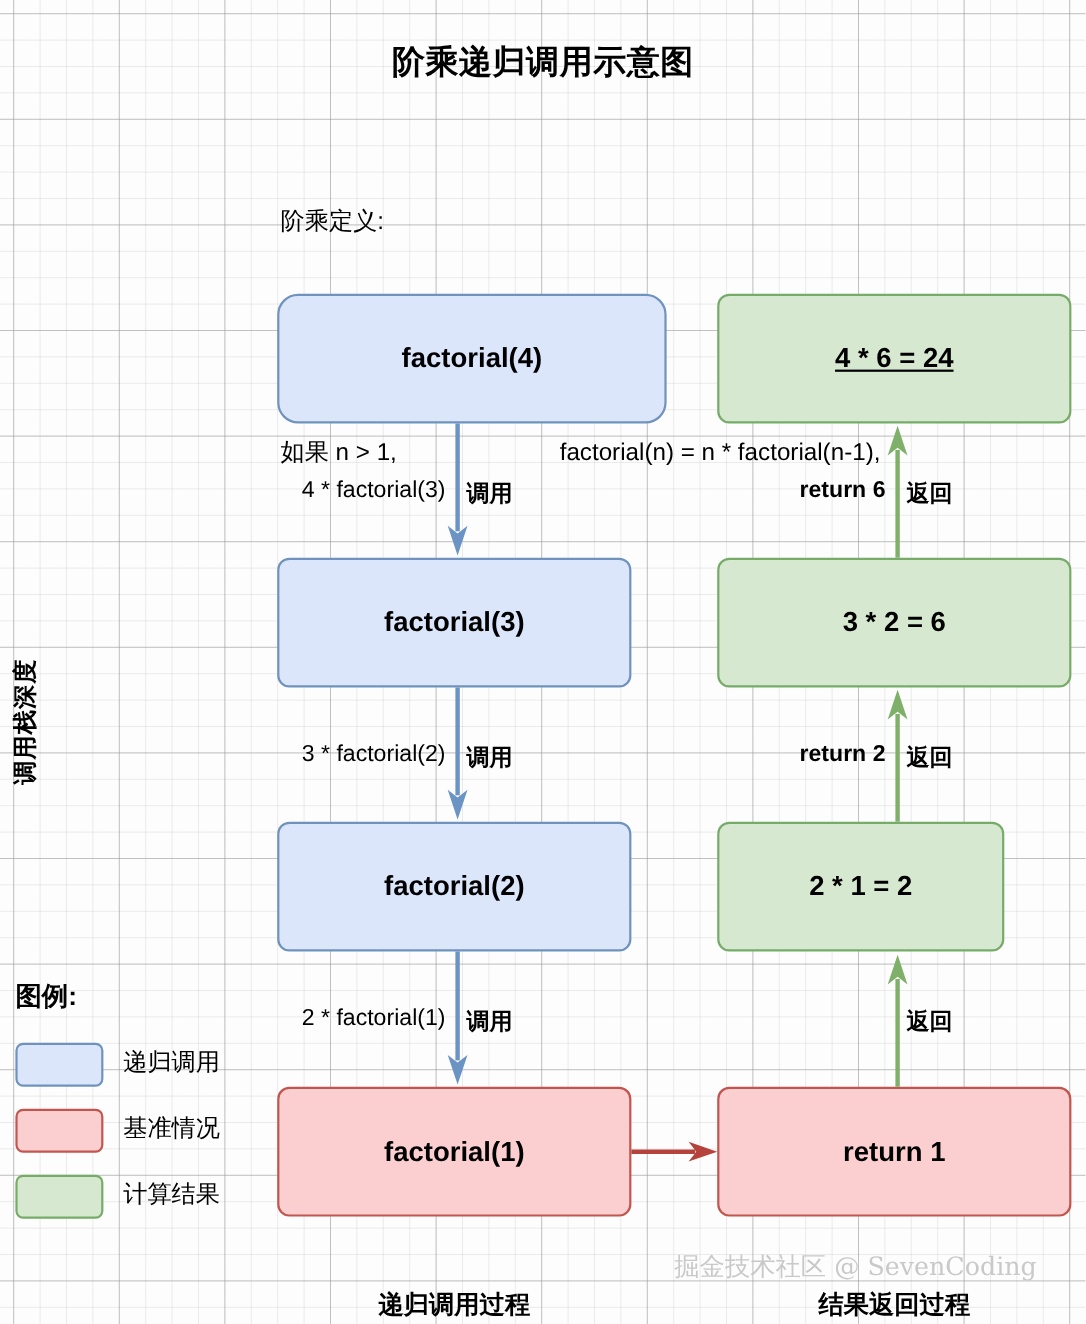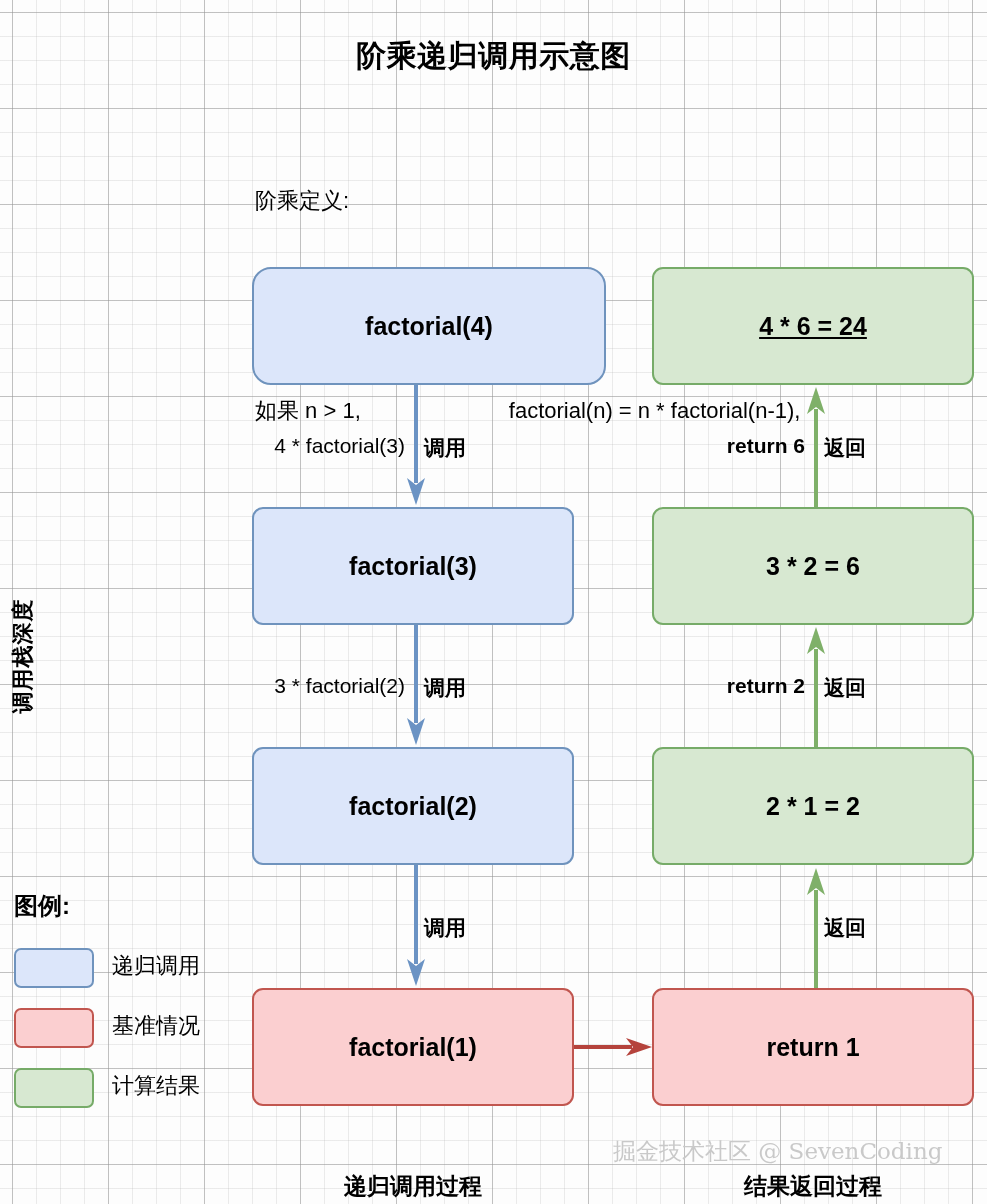--- a/index.html
+++ b/index.html
@@ -196,31 +196,32 @@
       <path d="M11 121 L2 94 L11 101 L20 94 Z" fill="#6b93c4"></path>
     </svg>
   </div>
 
   <div class="edge-label right-al" style="left:200px; top:434px; width:205px;">4 * factorial(3)</div>
   <div class="edge-label bold" style="left:424px; top:434px;">调用</div>
 
   <div class="edge-label right-al" style="left:200px; top:674px; width:205px;">3 * factorial(2)</div>
   <div class="edge-label bold" style="left:424px; top:674px;">调用</div>
 
+  <div class="edge-label right-al" style="left:200px; top:914px; width:205px;">2 * factorial(1)</div>
   <div class="edge-label bold" style="left:424px; top:914px;">调用</div>
 
   <div class="node green" style="left:652px; top:267px; width:322px; height:118px;text-decoration:underline;">
     <span>4 * 6 = 24</span>
   </div>
 
   <div class="node green" style="left:652px; top:507px; width:322px; height:118px;">
     <span>3 * 2 = 6</span>
   </div>
 
-  <div class="node green" style="left:652px; top:747px; width:322px; height:118px;">
+  <div class="node green" style="left:652px; top:747px; width:261px; height:118px;">
     <span>2 * 1 = 2</span>
   </div>
 
   <div class="node pink" style="left:652px; top:988px; width:322px; height:118px;">
     <span>return 1</span>
   </div>
 
   <div class="arrow" style="left:805px; top:385px;">
     <svg width="22" height="122" viewBox="0 0 22 122">
       <line x1="11" y1="122" x2="11" y2="24" stroke="#7fb069" stroke-width="4"></line>

